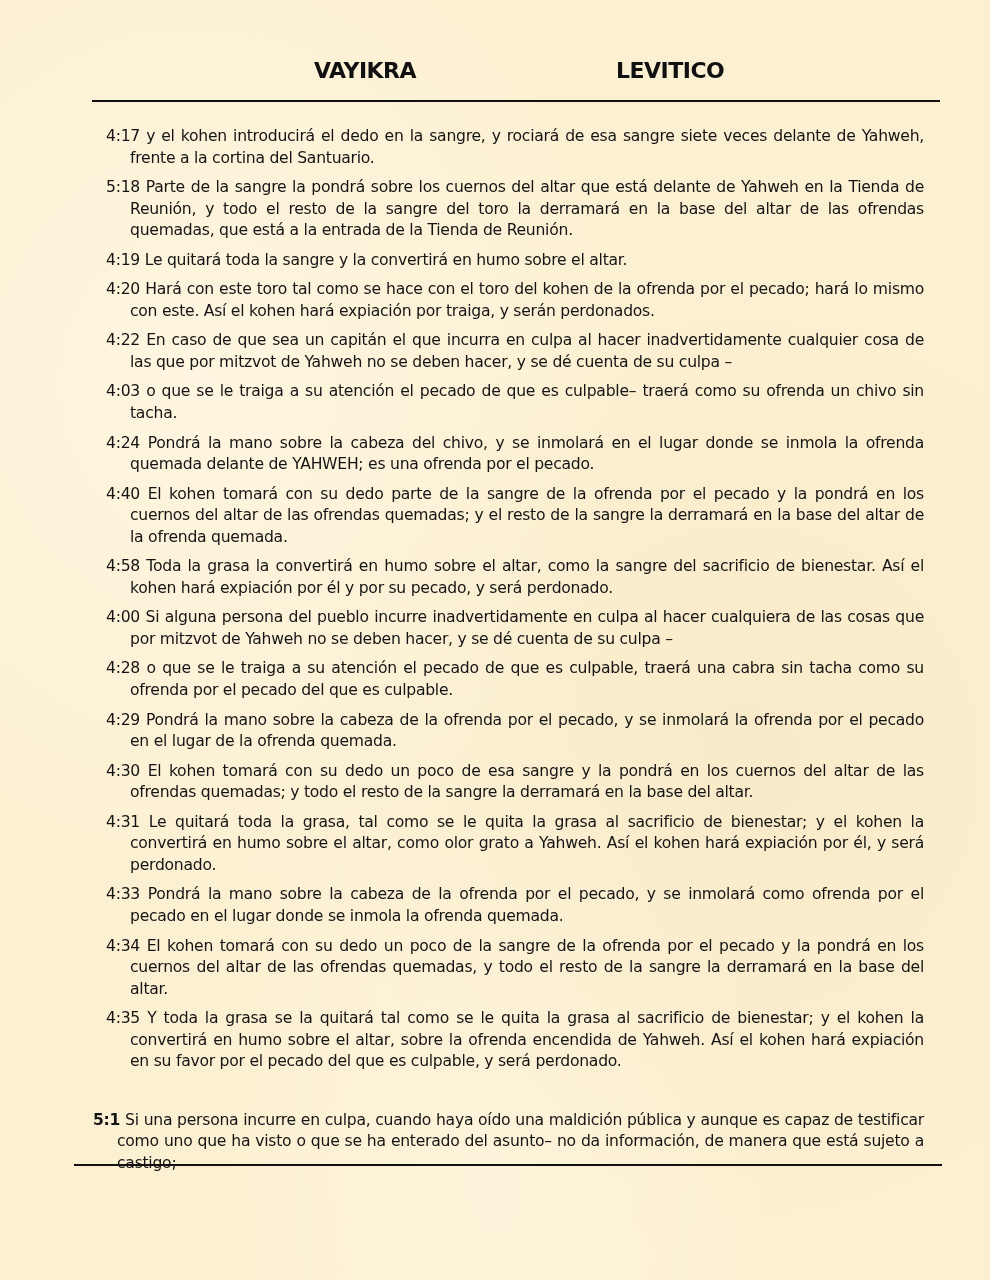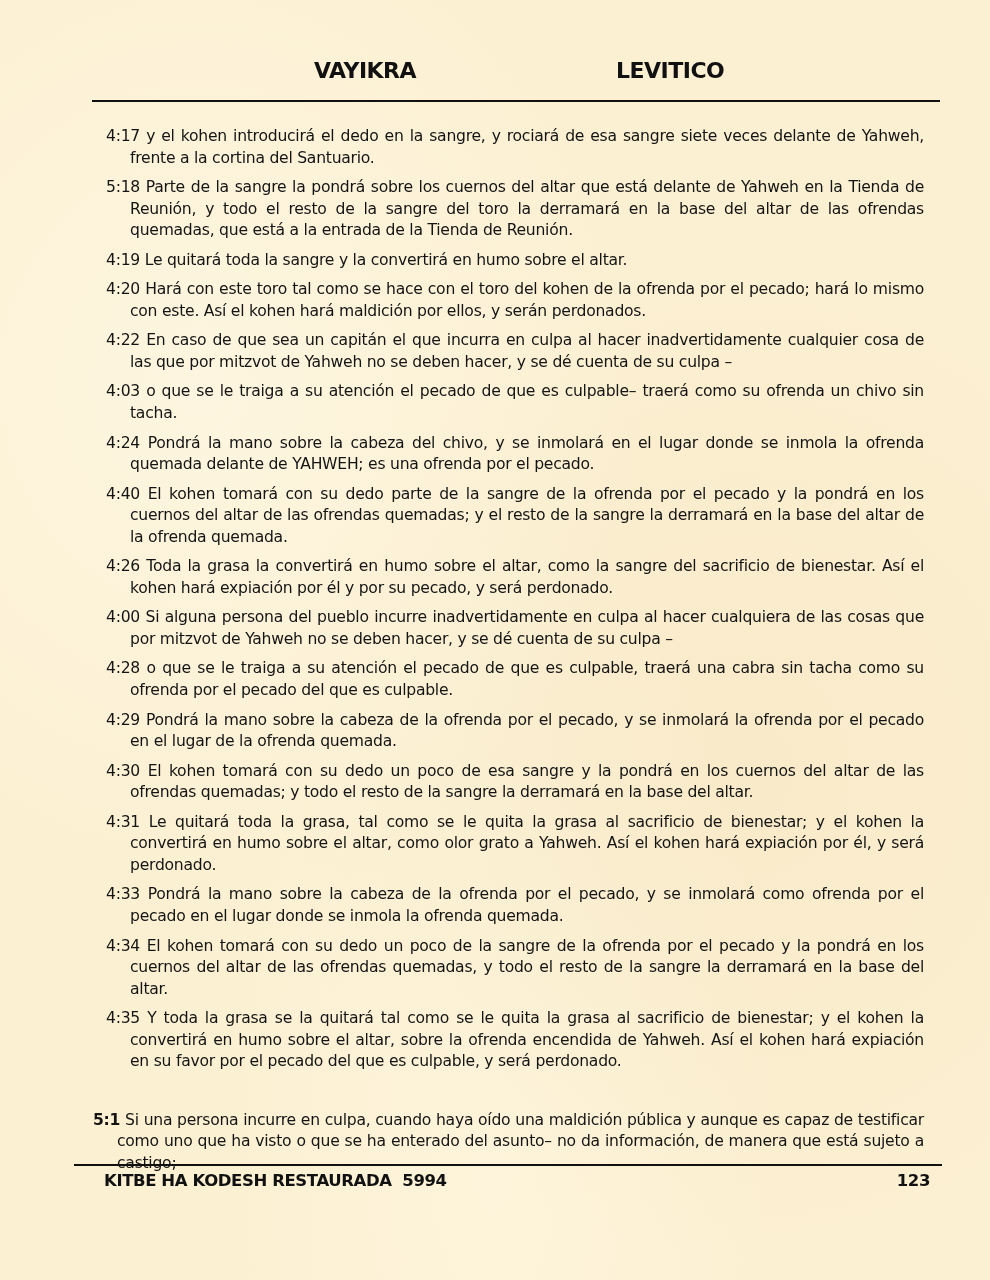--- a/index.html
+++ b/index.html
@@ -56,38 +56,34 @@
   <div class="header">
     <span class="h-left">VAYIKRA</span>
     <span class="h-right">LEVITICO</span>
   </div>
   <div class="rule-top"></div>
 
   <div class="body-text">
     <p class="verse"><span class="num">4:17</span> <span>y el kohen introducirá el dedo en la sangre, y rociará de esa sangre siete veces delante de Yahweh, frente a la cortina del Santuario.</span></p>
     <p class="verse"><span class="num">5:18</span> <span>Parte de la sangre la pondrá sobre los cuernos del altar que está delante de Yahweh en la Tienda de Reunión, y todo el resto de la sangre del toro la derramará en la base del altar de las ofrendas quemadas, que está a la entrada de la Tienda de Reunión.</span></p>
     <p class="verse"><span class="num">4:19</span> <span>Le quitará toda la sangre y la convertirá en humo sobre el altar.</span></p>
-    <p class="verse"><span class="num">4:20</span> <span>Hará con este toro tal como se hace con el toro del kohen de la ofrenda por el pecado; hará lo mismo con este. Así el kohen hará maldición por ellos, y serán perdonados.</span></p>
+    <p class="verse"><span class="num">4:20</span> <span>Hará con este toro tal como se hace con el toro del kohen de la ofrenda por el pecado; hará lo mismo con este. Así el kohen hará expiación por traiga, y serán perdonados.</span></p>
     <p class="verse"><span class="num">4:22</span> <span>En caso de que sea un capitán el que incurra en culpa al hacer inadvertidamente cualquier cosa de las que por mitzvot de Yahweh no se deben hacer, y se dé cuenta de su culpa –</span></p>
     <p class="verse"><span class="num">4:03</span> <span>o que se le traiga a su atención el pecado de que es culpable– traerá como su ofrenda un chivo sin tacha.</span></p>
     <p class="verse"><span class="num">4:24</span> <span>Pondrá la mano sobre la cabeza del chivo, y se inmolará en el lugar donde se inmola la ofrenda quemada delante de YAHWEH; es una ofrenda por el pecado.</span></p>
     <p class="verse"><span class="num">4:40</span> <span>El kohen tomará con su dedo parte de la sangre de la ofrenda por el pecado y la pondrá en los cuernos del altar de las ofrendas quemadas; y el resto de la sangre la derramará en la base del altar de la ofrenda quemada.</span></p>
-    <p class="verse"><span class="num">4:26</span> <span>Toda la grasa la convertirá en humo sobre el altar, como la sangre del sacrificio de bienestar. Así el kohen hará expiación por él y por su pecado, y será perdonado.</span></p>
+    <p class="verse"><span class="num">4:58</span> <span>Toda la grasa la convertirá en humo sobre el altar, como la sangre del sacrificio de bienestar. Así el kohen hará expiación por él y por su pecado, y será perdonado.</span></p>
     <p class="verse"><span class="num">4:00</span> <span>Si alguna persona del pueblo incurre inadvertidamente en culpa al hacer cualquiera de las cosas que por mitzvot de Yahweh no se deben hacer, y se dé cuenta de su culpa –</span></p>
     <p class="verse"><span class="num">4:28</span> <span>o que se le traiga a su atención el pecado de que es culpable, traerá una cabra sin tacha como su ofrenda por el pecado del que es culpable.</span></p>
     <p class="verse"><span class="num">4:29</span> <span>Pondrá la mano sobre la cabeza de la ofrenda por el pecado, y se inmolará la ofrenda por el pecado en el lugar de la ofrenda quemada.</span></p>
     <p class="verse"><span class="num">4:30</span> <span>El kohen tomará con su dedo un poco de esa sangre y la pondrá en los cuernos del altar de las ofrendas quemadas; y todo el resto de la sangre la derramará en la base del altar.</span></p>
     <p class="verse"><span class="num">4:31</span> <span>Le quitará toda la grasa, tal como se le quita la grasa al sacrificio de bienestar; y el kohen la convertirá en humo sobre el altar, como olor grato a Yahweh. Así el kohen hará expiación por él, y será perdonado.</span></p>
     <p class="verse"><span class="num">4:33</span> <span>Pondrá la mano sobre la cabeza de la ofrenda por el pecado, y se inmolará como ofrenda por el pecado en el lugar donde se inmola la ofrenda quemada.</span></p>
     <p class="verse"><span class="num">4:34</span> <span>El kohen tomará con su dedo un poco de la sangre de la ofrenda por el pecado y la pondrá en los cuernos del altar de las ofrendas quemadas, y todo el resto de la sangre la derramará en la base del altar.</span></p>
     <p class="verse"><span class="num">4:35</span> <span>Y toda la grasa se la quitará tal como se le quita la grasa al sacrificio de bienestar; y el kohen la convertirá en humo sobre el altar, sobre la ofrenda encendida de Yahweh. Así el kohen hará expiación en su favor por el pecado del que es culpable, y será perdonado.</span></p>
 
     <div class="gap"></div>
 
     <p class="verse verse-51"><span class="num">5:1</span> <span>Si una persona incurre en culpa, cuando haya oído una maldición pública y aunque es capaz de testificar como uno que ha visto o que se ha enterado del asunto– no da información, de manera que está sujeto a castigo;</span></p>
   </div>
 
   <div class="rule-bottom"></div>
-  <div class="footer">
-    <span class="f-left" style="white-space: pre;">KITBE HA KODESH RESTAURADA  5994</span>
-    <span class="f-right">123</span>
-  </div>
 </div>
 
 </body></html>

